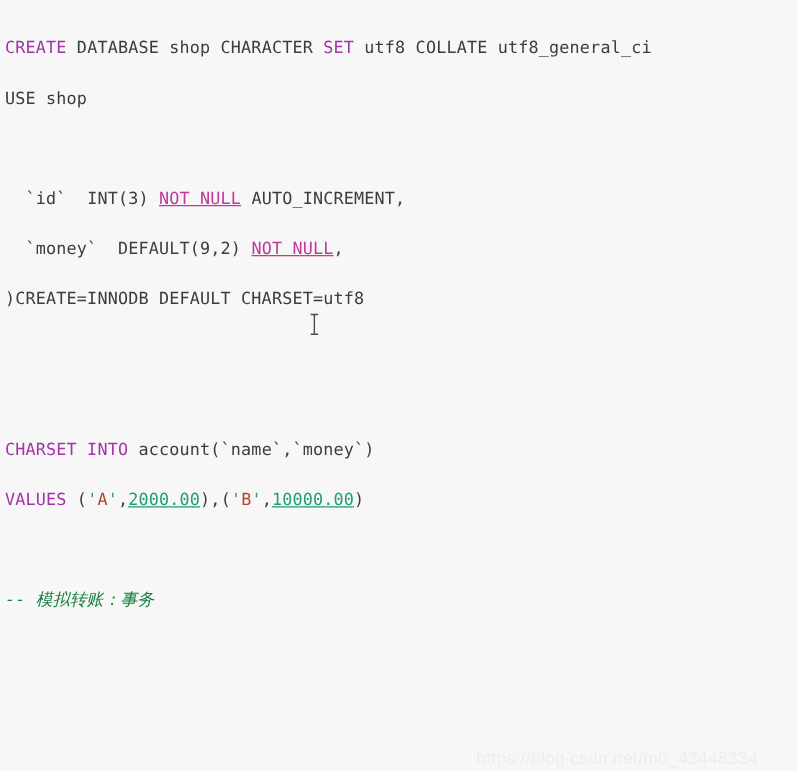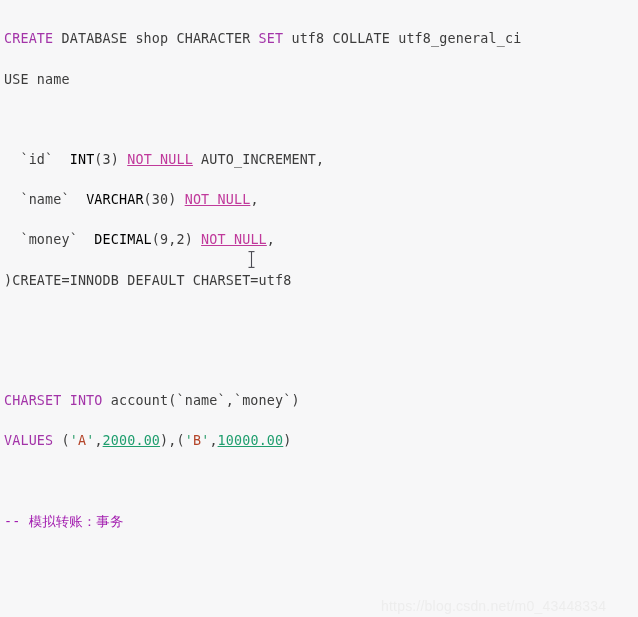--- a/index.html
+++ b/index.html
@@ -39,26 +39,26 @@
   }
 
   .line {
     height: 20.1px;
     white-space: pre;
   }
 
   
   .kw      { color: #a334a8; }   
   .plain   { color: #3c3c3c; }   
-  .type    { color: #000000; }   
+  .type    { color: #404040; }   
   .constr  { color: #c0399b; text-decoration: underline; }   
   .num     { color: #1f9e6e; text-decoration: underline; }   
   .quote   { color: #2f9e6e; }   
   .str     { color: #b4452a; }   
-  .comment { color: #a21caf; }   
+  .comment { color: #15803d; font-style: italic; }   
 
   #mouse-cursor {
     position: absolute;
     left: 247px;
     top: 238px;
     width: 9px;
     height: 19px;
     pointer-events: none;
   }
   #mouse-cursor svg { display: block; }
@@ -74,25 +74,24 @@
     white-space: nowrap;
     user-select: none;
   }
 </style>
 </head>
 <body>
 
 <div id="code-surface">
 
   <pre class="code-block"><div class="line"><span class="kw">CREATE</span><span class="plain"> DATABASE shop CHARACTER </span><span class="kw">SET</span><span class="plain"> utf8 COLLATE utf8_general_ci</span></div>
-<div class="line"><span class="plain">USE name</span></div>
+<div class="line"><span class="plain">USE shop</span></div>
 <div class="line"> </div>
 <div class="line"><span class="plain">  `id`  </span><span class="type">INT</span><span class="plain">(3) </span><span class="constr">NOT NULL</span><span class="plain"> AUTO_INCREMENT,</span></div>
-<div class="line"><span class="plain">  `name`  </span><span class="type">VARCHAR</span><span class="plain">(30) </span><span class="constr">NOT NULL</span><span class="plain">,</span></div>
-<div class="line"><span class="plain">  `money`  </span><span class="type">DECIMAL</span><span class="plain">(9,2) </span><span class="constr">NOT NULL</span><span class="plain">,</span></div>
+<div class="line"><span class="plain">  `money`  </span><span class="type">DEFAULT</span><span class="plain">(9,2) </span><span class="constr">NOT NULL</span><span class="plain">,</span></div>
 <div class="line"><span class="plain">)CREATE=INNODB DEFAULT CHARSET=utf8</span></div>
 <div class="line"> </div>
 <div class="line"> </div>
 <div class="line"><span class="kw">CHARSET INTO</span><span class="plain"> account(`name`,`money`)</span></div>
 <div class="line"><span class="kw">VALUES</span><span class="plain"> (</span><span class="quote">'</span><span class="str">A</span><span class="quote">'</span><span class="plain">,</span><span class="num">2000.00</span><span class="plain">),(</span><span class="quote">'</span><span class="str">B</span><span class="quote">'</span><span class="plain">,</span><span class="num">10000.00</span><span class="plain">)</span></div>
 <div class="line"> </div>
 <div class="line"><span class="comment">-- 模拟转账：事务</span></div>
 
 
 

